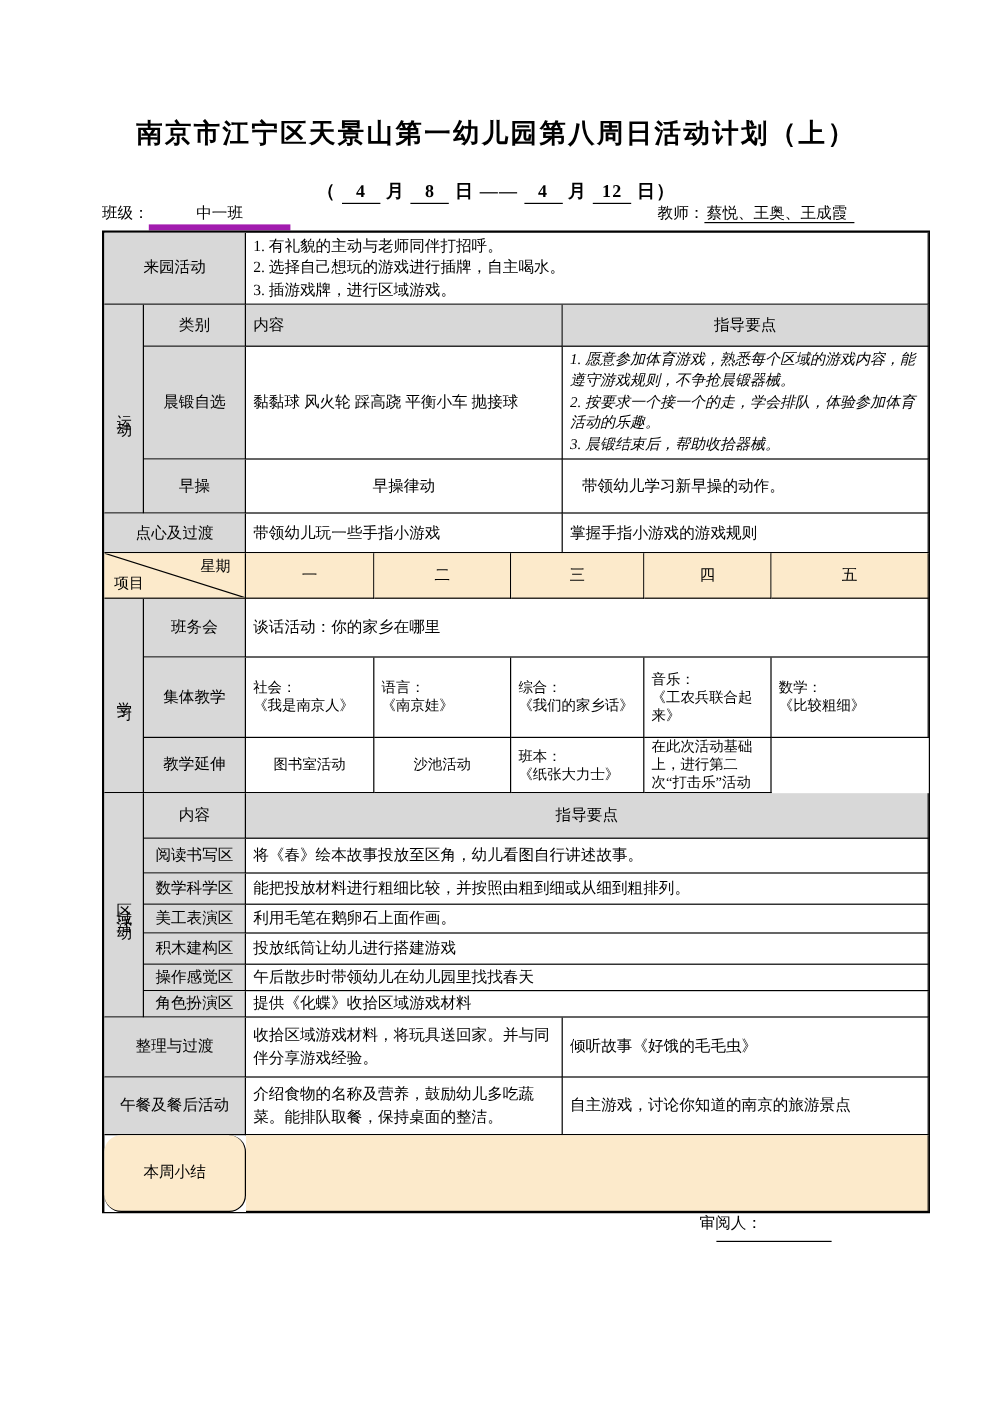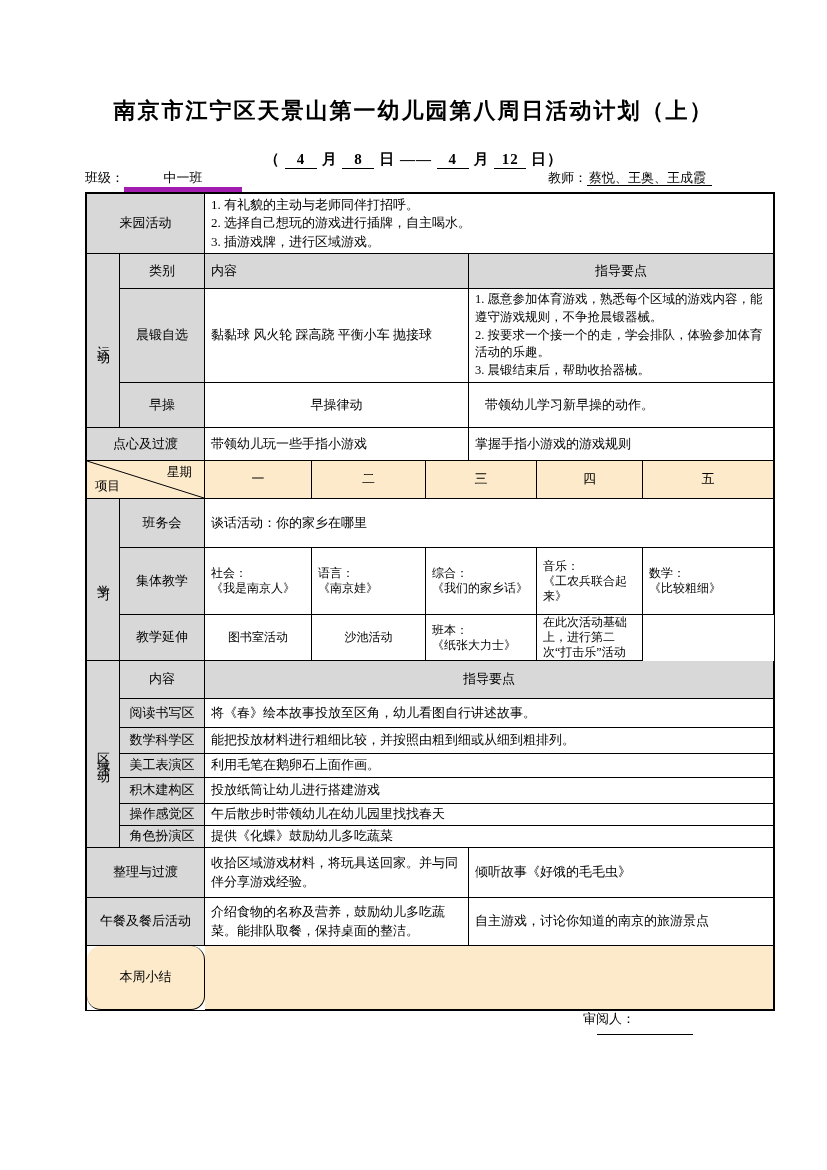--- a/index.html
+++ b/index.html
@@ -87,21 +87,21 @@
 2. 选择自己想玩的游戏进行插牌，自主喝水。
 3. 插游戏牌，进行区域游戏。</div>
 
   <div class="cell gray center vtext" style="grid-column:1/2;grid-row:2/5;">运动</div>
   <div class="cell gray center" style="grid-column:2/3;grid-row:2;">类别</div>
   <div class="cell gray" style="grid-column:3/6;grid-row:2;">内容</div>
   <div class="cell gray center" style="grid-column:6/9;grid-row:2;">指导要点</div>
 
   <div class="cell gray center" style="grid-column:2/3;grid-row:3;">晨锻自选</div>
   <div class="cell" style="grid-column:3/6;grid-row:3;">黏黏球 风火轮 踩高跷 平衡小车 抛接球</div>
-  <div class="cell guide" style="grid-column:6/9;grid-row:3;">1. 愿意参加体育游戏，熟悉每个区域的游戏内容，能遵守游戏规则，不争抢晨锻器械。
+  <div class="cell guide" style="grid-column:6/9;grid-row:3;font-style:italic;">1. 愿意参加体育游戏，熟悉每个区域的游戏内容，能遵守游戏规则，不争抢晨锻器械。
 2. 按要求一个接一个的走，学会排队，体验参加体育活动的乐趣。
 3. 晨锻结束后，帮助收拾器械。</div>
 
   <div class="cell gray center" style="grid-column:2/3;grid-row:4;">早操</div>
   <div class="cell center" style="grid-column:3/6;grid-row:4;">早操律动</div>
   <div class="cell" style="grid-column:6/9;grid-row:4;padding-left:16px;">带领幼儿学习新早操的动作。</div>
 
   <div class="cell gray center" style="grid-column:1/3;grid-row:5;">点心及过渡</div>
   <div class="cell" style="grid-column:3/6;grid-row:5;">带领幼儿玩一些手指小游戏</div>
   <div class="cell" style="grid-column:6/9;grid-row:5;">掌握手指小游戏的游戏规则</div>
@@ -150,21 +150,21 @@
   <div class="cell" style="grid-column:3/9;grid-row:11;">将《春》绘本故事投放至区角，幼儿看图自行讲述故事。</div>
   <div class="cell gray center" style="grid-column:2/3;grid-row:12;">数学科学区</div>
   <div class="cell" style="grid-column:3/9;grid-row:12;">能把投放材料进行粗细比较，并按照由粗到细或从细到粗排列。</div>
   <div class="cell gray center" style="grid-column:2/3;grid-row:13;">美工表演区</div>
   <div class="cell" style="grid-column:3/9;grid-row:13;">利用毛笔在鹅卵石上面作画。</div>
   <div class="cell gray center" style="grid-column:2/3;grid-row:14;">积木建构区</div>
   <div class="cell" style="grid-column:3/9;grid-row:14;">投放纸筒让幼儿进行搭建游戏</div>
   <div class="cell gray center" style="grid-column:2/3;grid-row:15;">操作感觉区</div>
   <div class="cell" style="grid-column:3/9;grid-row:15;">午后散步时带领幼儿在幼儿园里找找春天</div>
   <div class="cell gray center" style="grid-column:2/3;grid-row:16;">角色扮演区</div>
-  <div class="cell" style="grid-column:3/9;grid-row:16;">提供《化蝶》鼓励幼儿多吃蔬菜</div>
+  <div class="cell" style="grid-column:3/9;grid-row:16;">提供《化蝶》收拾区域游戏材料</div>
 
   <div class="cell gray center" style="grid-column:1/3;grid-row:17;">整理与过渡</div>
   <div class="cell" style="grid-column:3/6;grid-row:17;">收拾区域游戏材料，将玩具送回家。并与同伴分享游戏经验。</div>
   <div class="cell" style="grid-column:6/9;grid-row:17;">倾听故事《好饿的毛毛虫》</div>
 
   <div class="cell gray center" style="grid-column:1/3;grid-row:18;">午餐及餐后活动</div>
   <div class="cell" style="grid-column:3/6;grid-row:18;">介绍食物的名称及营养，鼓励幼儿多吃蔬菜。能排队取餐，保持桌面的整洁。</div>
   <div class="cell" style="grid-column:6/9;grid-row:18;">自主游戏，讨论你知道的南京的旅游景点</div>
 
   <div class="cell orange center" style="grid-column:1/3;grid-row:19;border-radius:14px;">本周小结</div>

